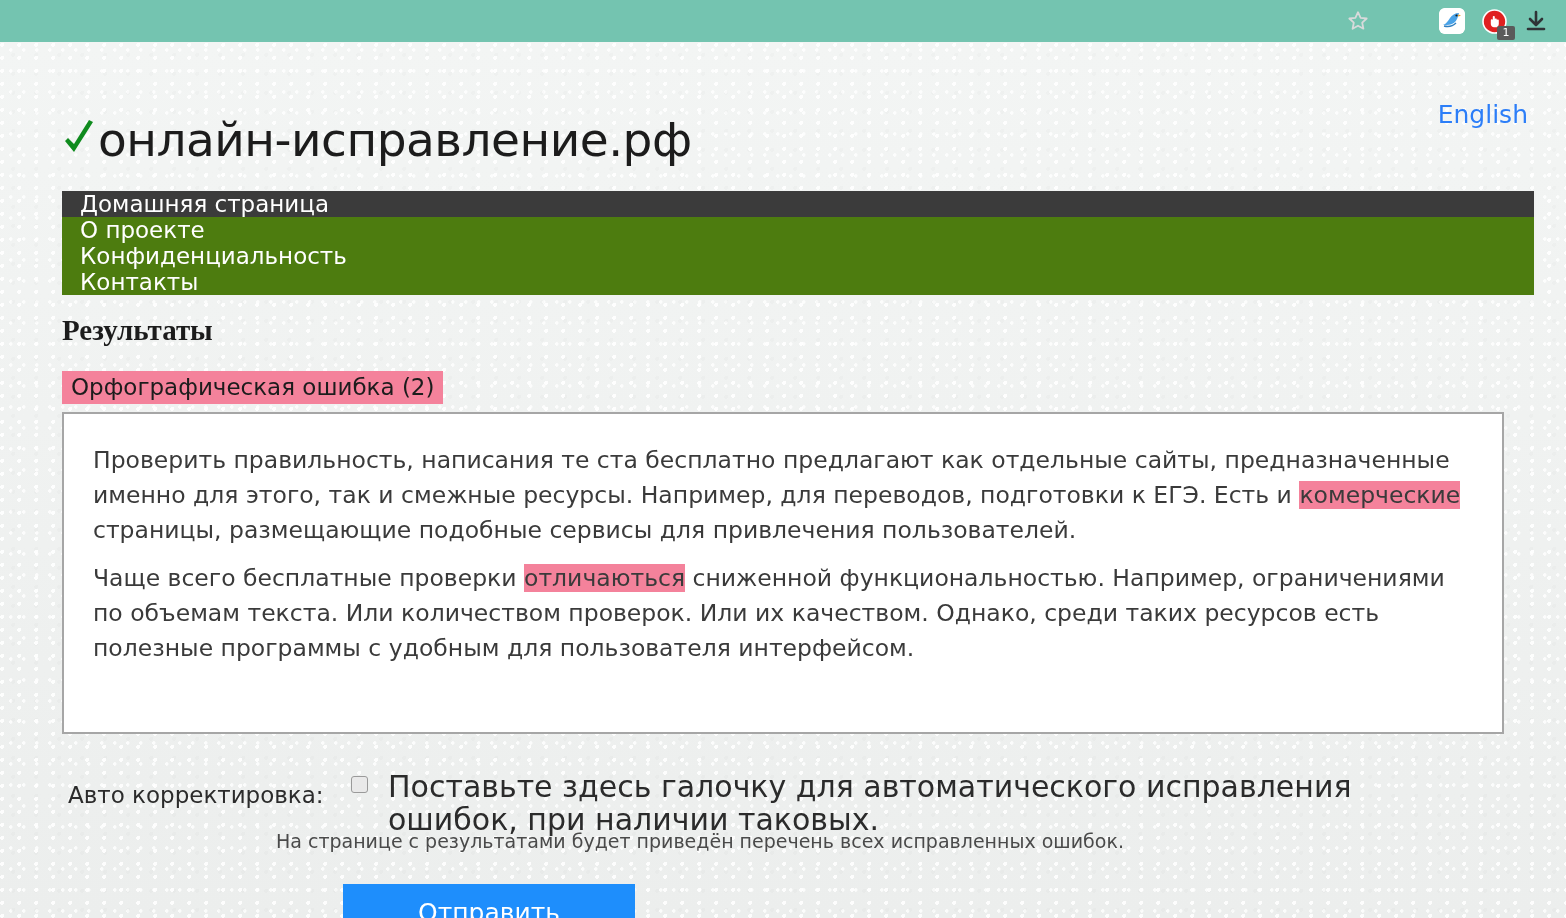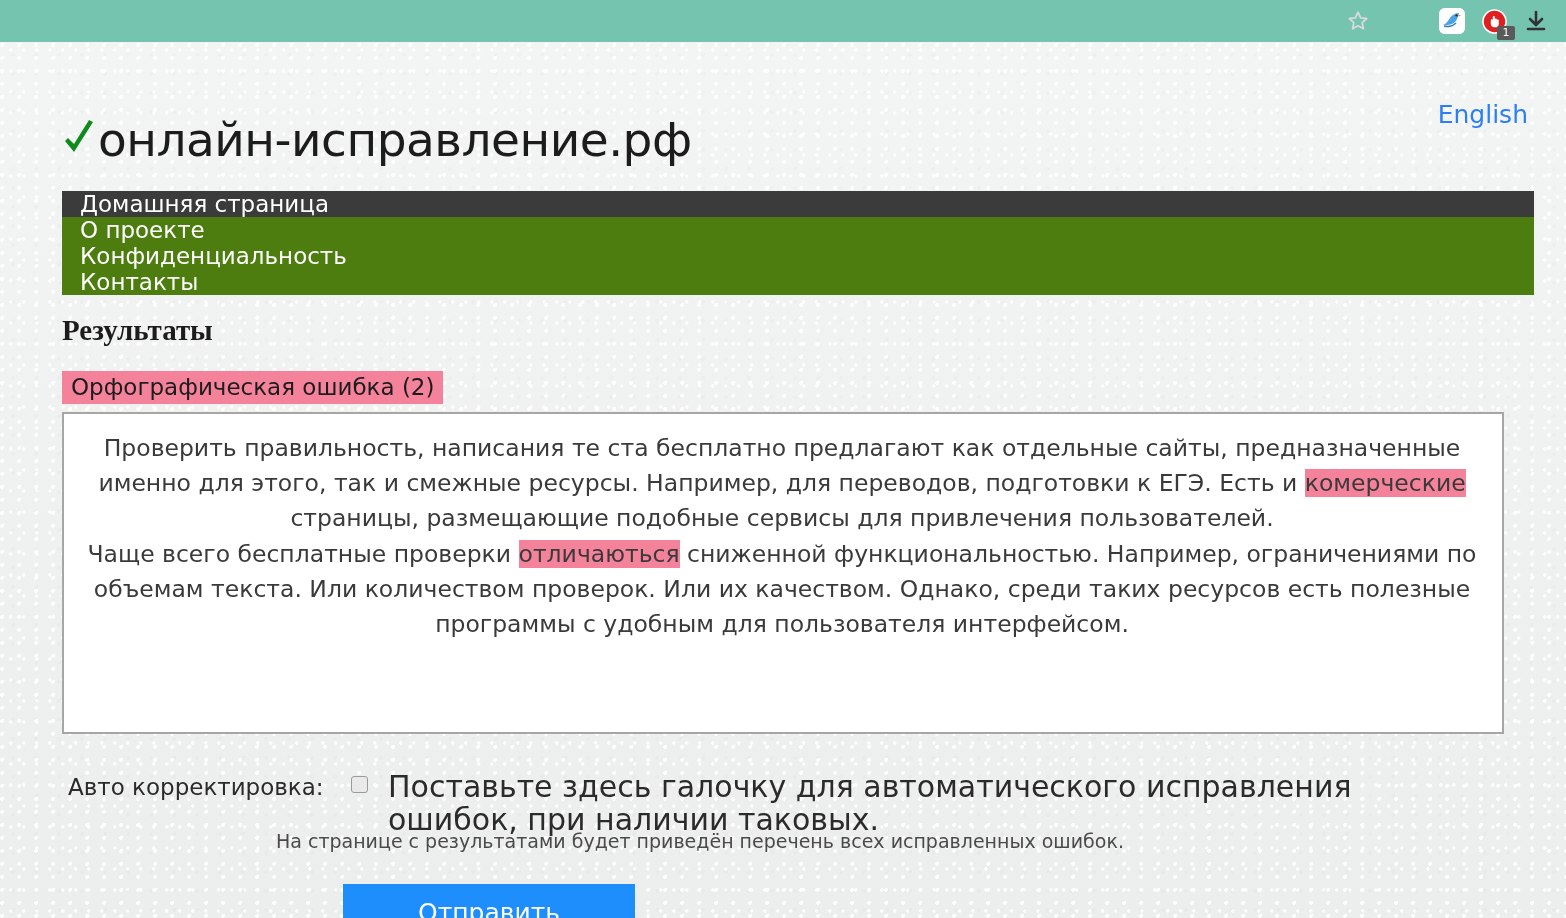--- a/index.html
+++ b/index.html
@@ -242,39 +242,38 @@
     border: 2px solid #a6a6a6;
     box-sizing: border-box;
     padding: 16px 18px 16px 16px;
     font-size: 23.5px;
     line-height: 35px;
     color: #3a3a3a;
     font-family: "DejaVu Sans", "Liberation Sans", sans-serif;
     overflow: hidden;
   }
   .text-box p {
-    margin: 1px;
-    text-align: center;
+    margin: 13px;
   }
   .hl {
     background: #f4829b;
     color: #3a3a3a;
   }
 
   
   .autocorrect {
     position: absolute;
     left: 68px;
     top: 728px;
     width: 1400px;
   }
   .ac-label {
     position: absolute;
     left: 0;
-    top: 4px;
+    top: 12px;
     font-size: 23px;
     color: #2b2b2b;
     font-family: "DejaVu Sans", "Liberation Sans", sans-serif;
     white-space: nowrap;
   }
   .ac-checkbox {
     position: absolute;
     left: 283px;
     top: 6px;
     width: 17px;

